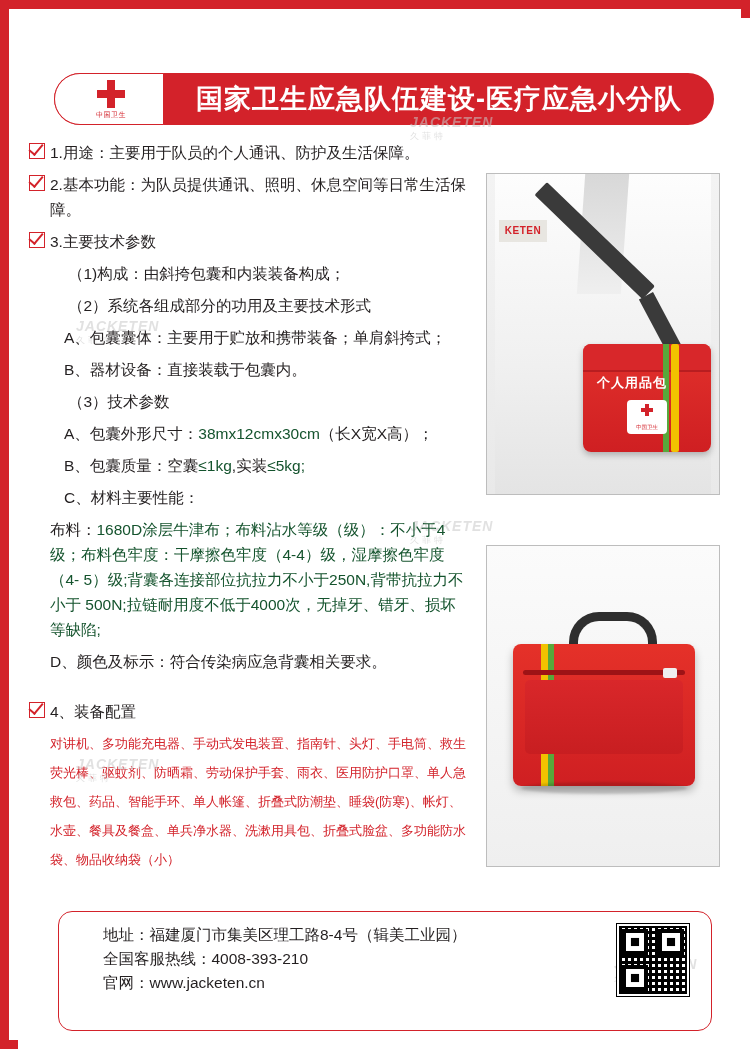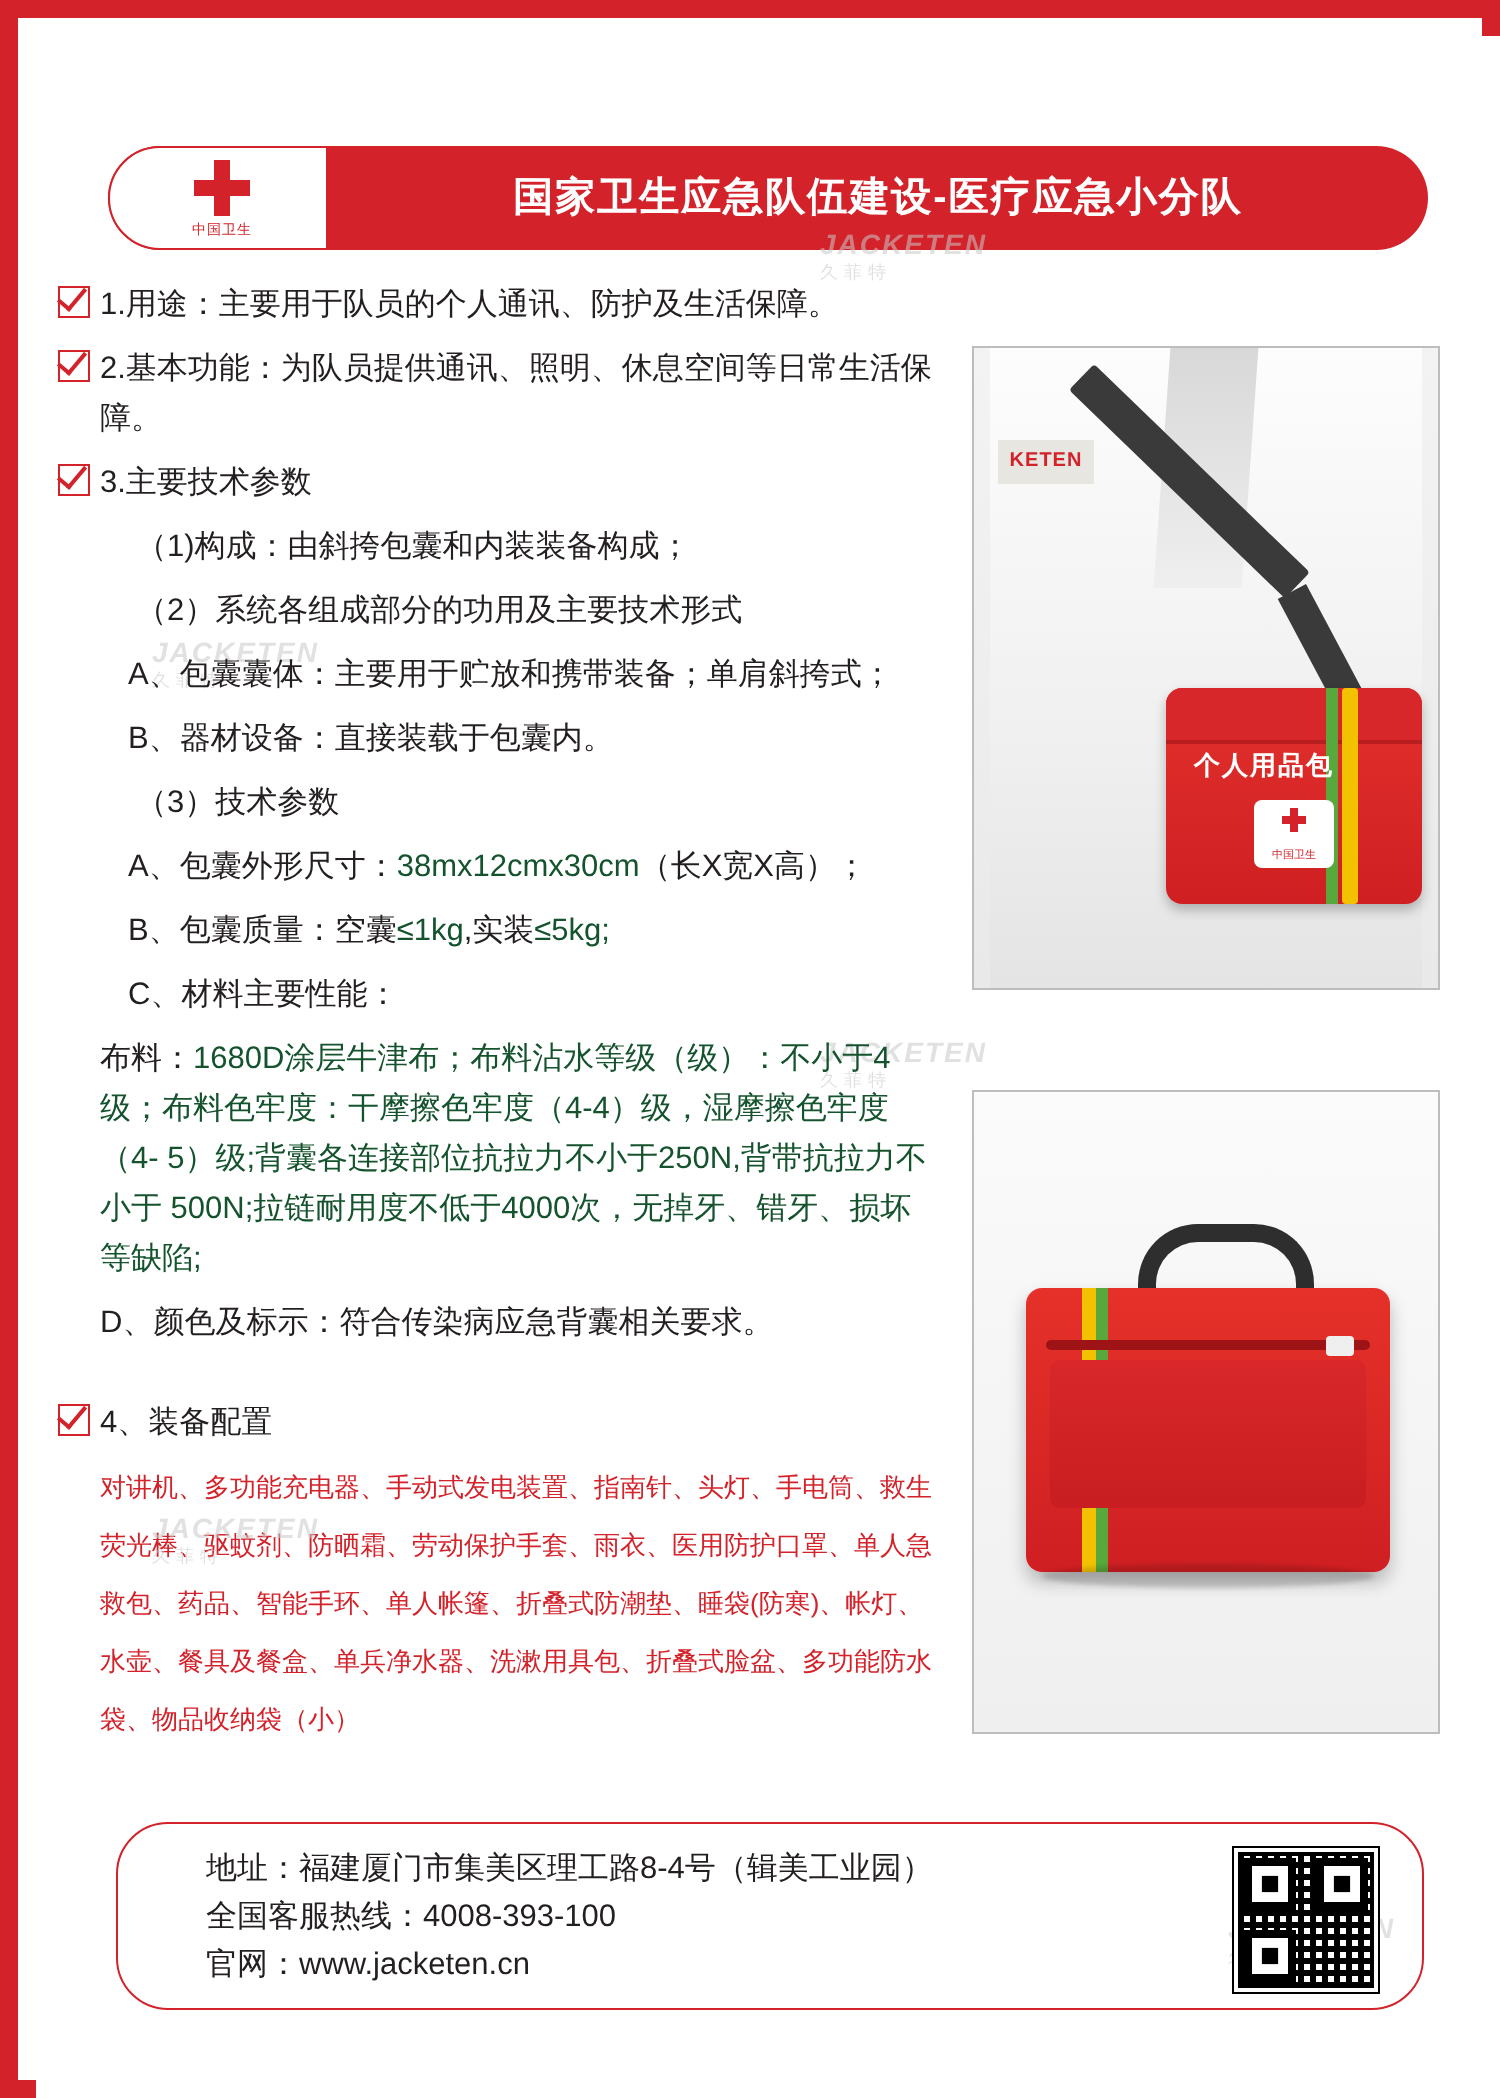--- a/index.html
+++ b/index.html
@@ -82,21 +82,21 @@
     margin-top: 1px;
   }
   .header-title {
     position: absolute;
     left: 110px;
     top: 0;
     width: 550px;
     height: 52px;
     line-height: 52px;
     color: #ffffff;
-    font-size: 20px;
+    font-size: 27px;
     font-weight: bold;
     letter-spacing: 1px;
     text-align: center;
     white-space: nowrap;
   }
 
   
   .wm {
     position: absolute;
     color: #c9c9c9;
@@ -261,23 +261,23 @@
     background: rgba(0,0,0,.15); border-radius: 50%;
     filter: blur(1px);
   }
 
   
   .footer {
     position: absolute;
     left: 40px;
     top: 893px;
     width: 654px;
-    height: 94px;
+    height: 120px;
     border: 1px solid #d3222a;
-    border-radius: 26px;
+    border-radius: 14px;
     box-sizing: border-box;
   }
   .footer-text {
     position: absolute;
     left: 44px;
     top: 11px;
     font-size: 15.5px;
     line-height: 24px;
     color: #231f20;
   }
@@ -417,21 +417,21 @@
         <div class="p2-zipline"></div>
         <div class="p2-zippull"></div>
         <div class="p2-pocket"></div>
       </div>
       <div class="p2-shadow"></div>
     </div>
 
     <div class="footer">
       <div class="footer-text">
         <div>地址：福建厦门市集美区理工路8-4号（辑美工业园）</div>
-        <div>全国客服热线：4008-393-100</div>
+        <div>全国客服热线：4008-393-210</div>
         <div>官网：www.jacketen.cn</div>
       </div>
       <div class="qr">
         <span class="qr-eye tl">
             <i></i>
           </span>
         <span class="qr-eye tr">
             <i></i>
           </span>
         <span class="qr-eye bl">

